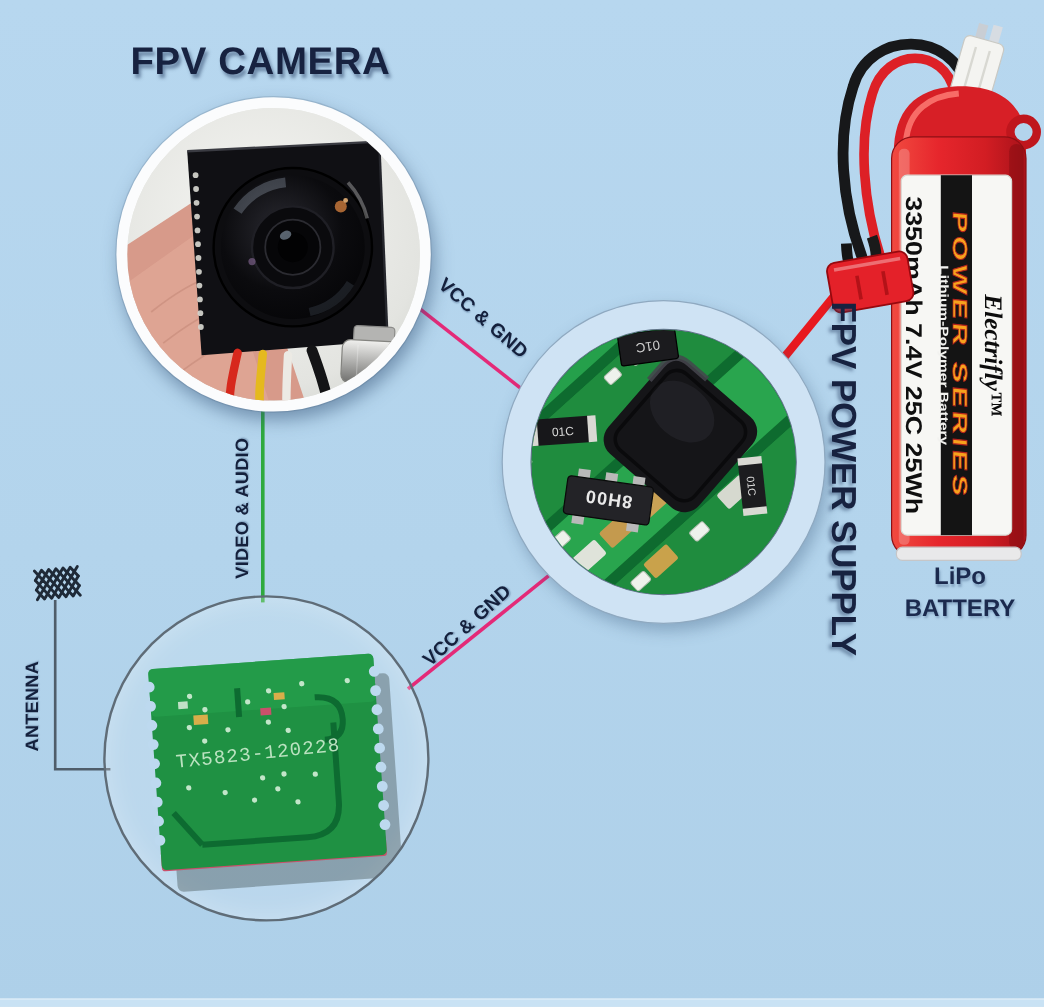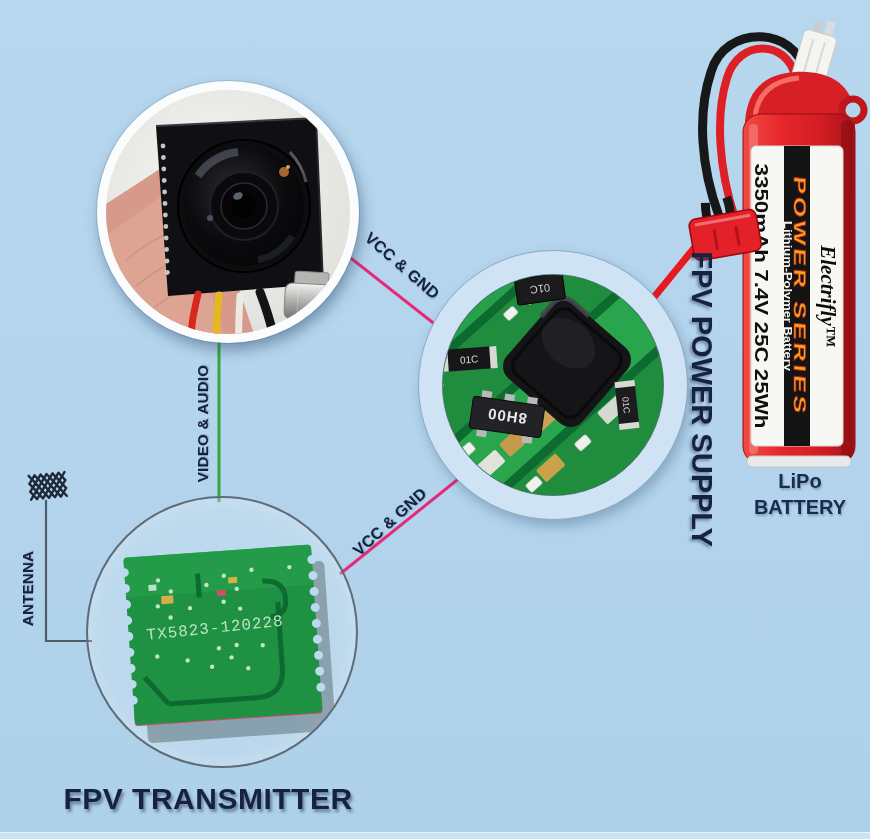--- a/index.html
+++ b/index.html
@@ -335,21 +335,21 @@
     <g transform="translate(80,216) rotate(-10)">
       <path d="M-14,-34 q-2,14 0,18" stroke="#151515" stroke-width="9" fill="none"></path>
       <path d="M8,-36 q2,12 0,20" stroke="#1a1a1a" stroke-width="9" fill="none"></path>
       <rect x="-34" y="-20" width="68" height="42" rx="7" fill="#e42129" stroke="#97090f" stroke-width="1.5"></rect>
       <path d="M-28,-14 L28,-14" stroke="rgba(255,255,255,.35)" stroke-width="3"></path>
       <line x1="-10" y1="-6" x2="-10" y2="14" stroke="#b31218" stroke-width="3"></line>
       <line x1="12" y1="-6" x2="12" y2="14" stroke="#b31218" stroke-width="3"></line>
     </g>
   </svg>
 
-  <div class="lbl title" id="ttl-tx">FPV TRANSMITTER</div>
+  <div class="lbl title" id="ttl-camera">FPV CAMERA</div>
   <div class="lbl" id="ttl-psu">FPV POWER SUPPLY</div>
 
   <div class="lbl" id="cap-battery">
     <span style="display:block">LiPo</span>
     <span style="display:block">BATTERY</span>
   </div>
 
   <div class="lbl conn-lbl" id="lbl-video-audio">VIDEO &amp; AUDIO</div>
   <div class="lbl conn-lbl" id="lbl-antenna">ANTENNA</div>
   <div class="lbl conn-lbl" id="lbl-vcc-cam">VCC &amp; GND</div>

